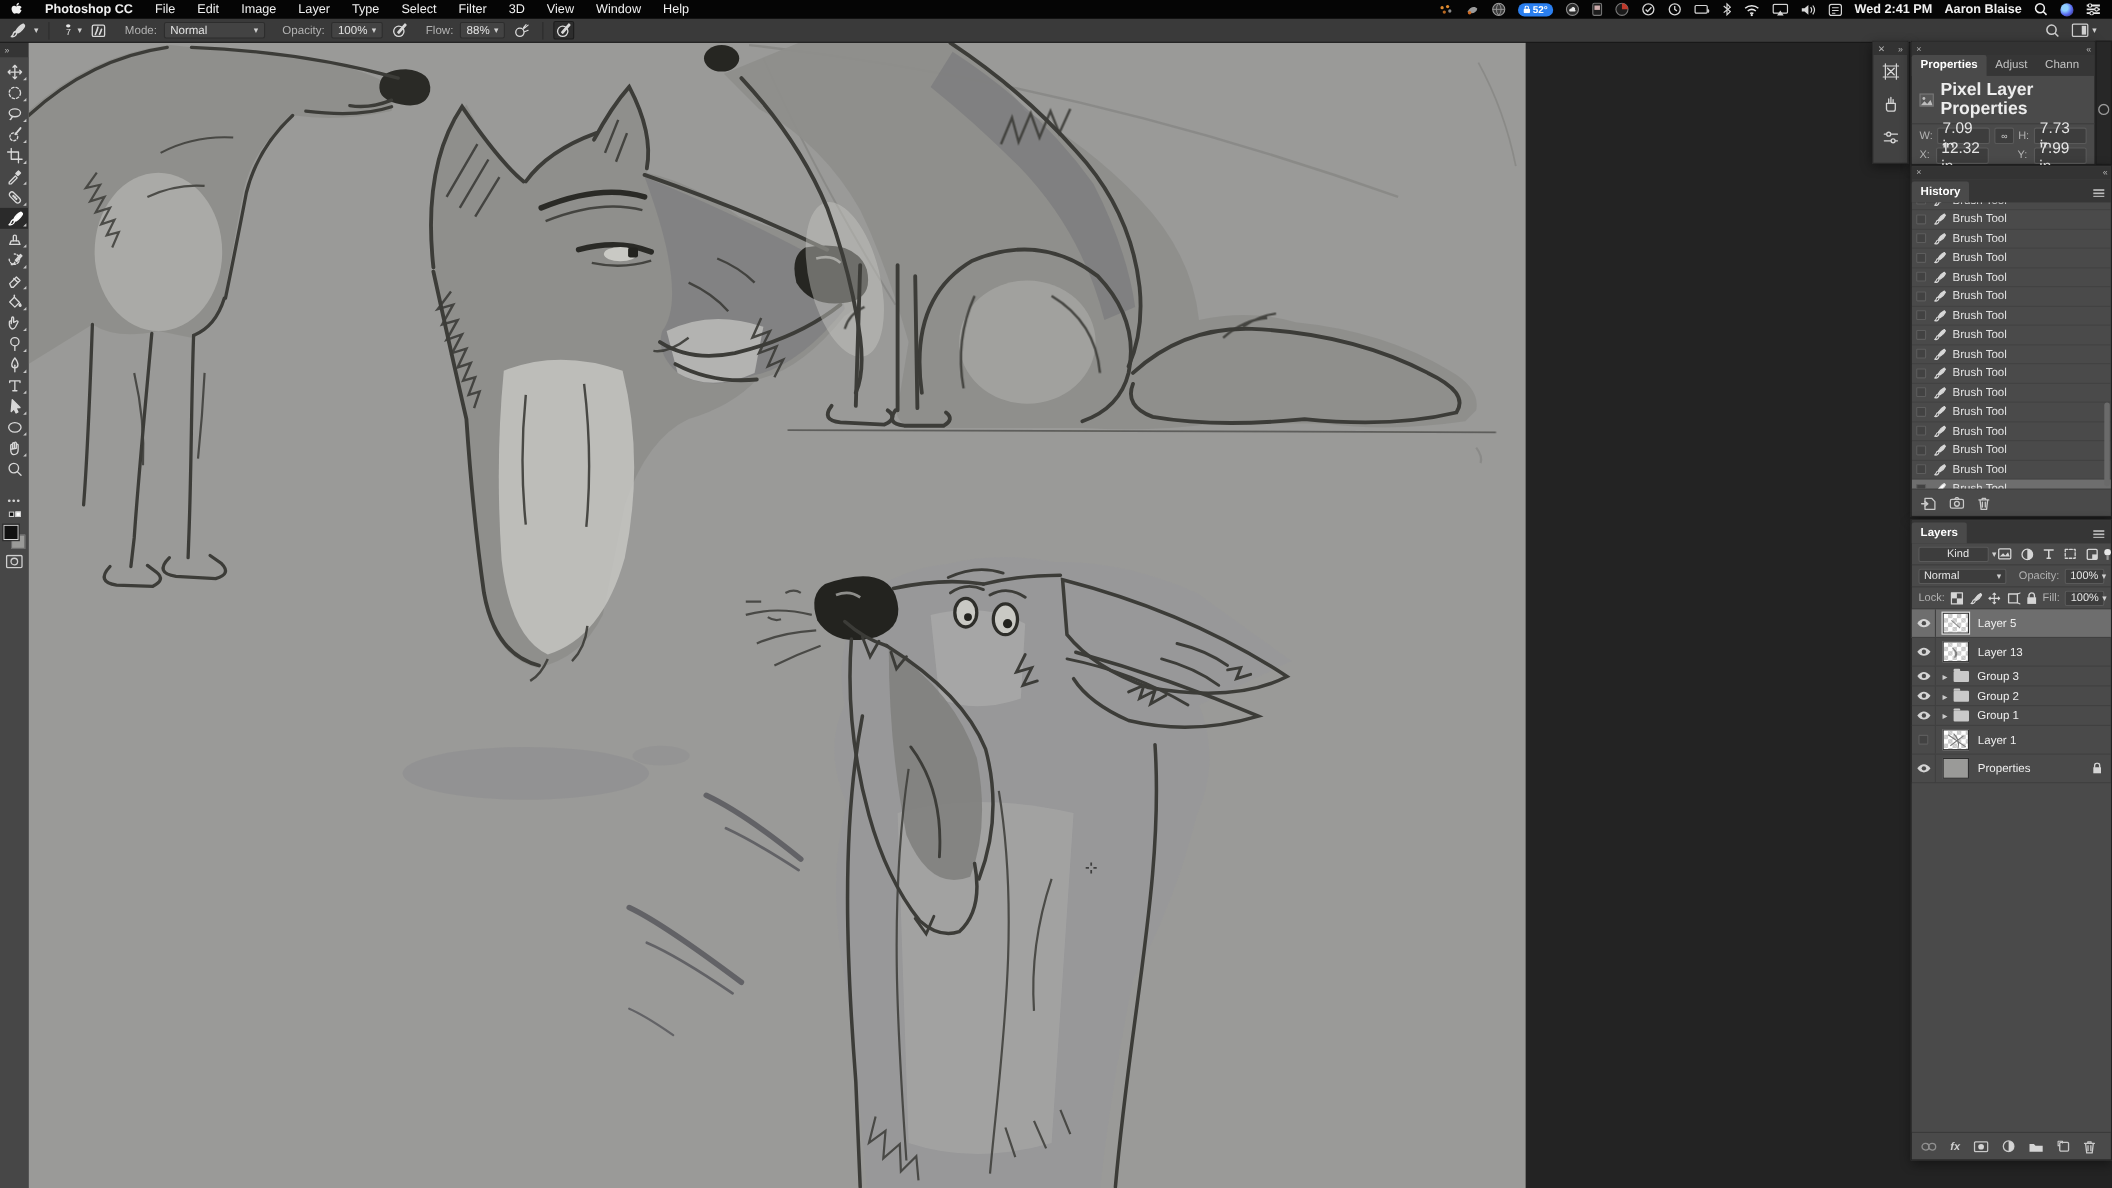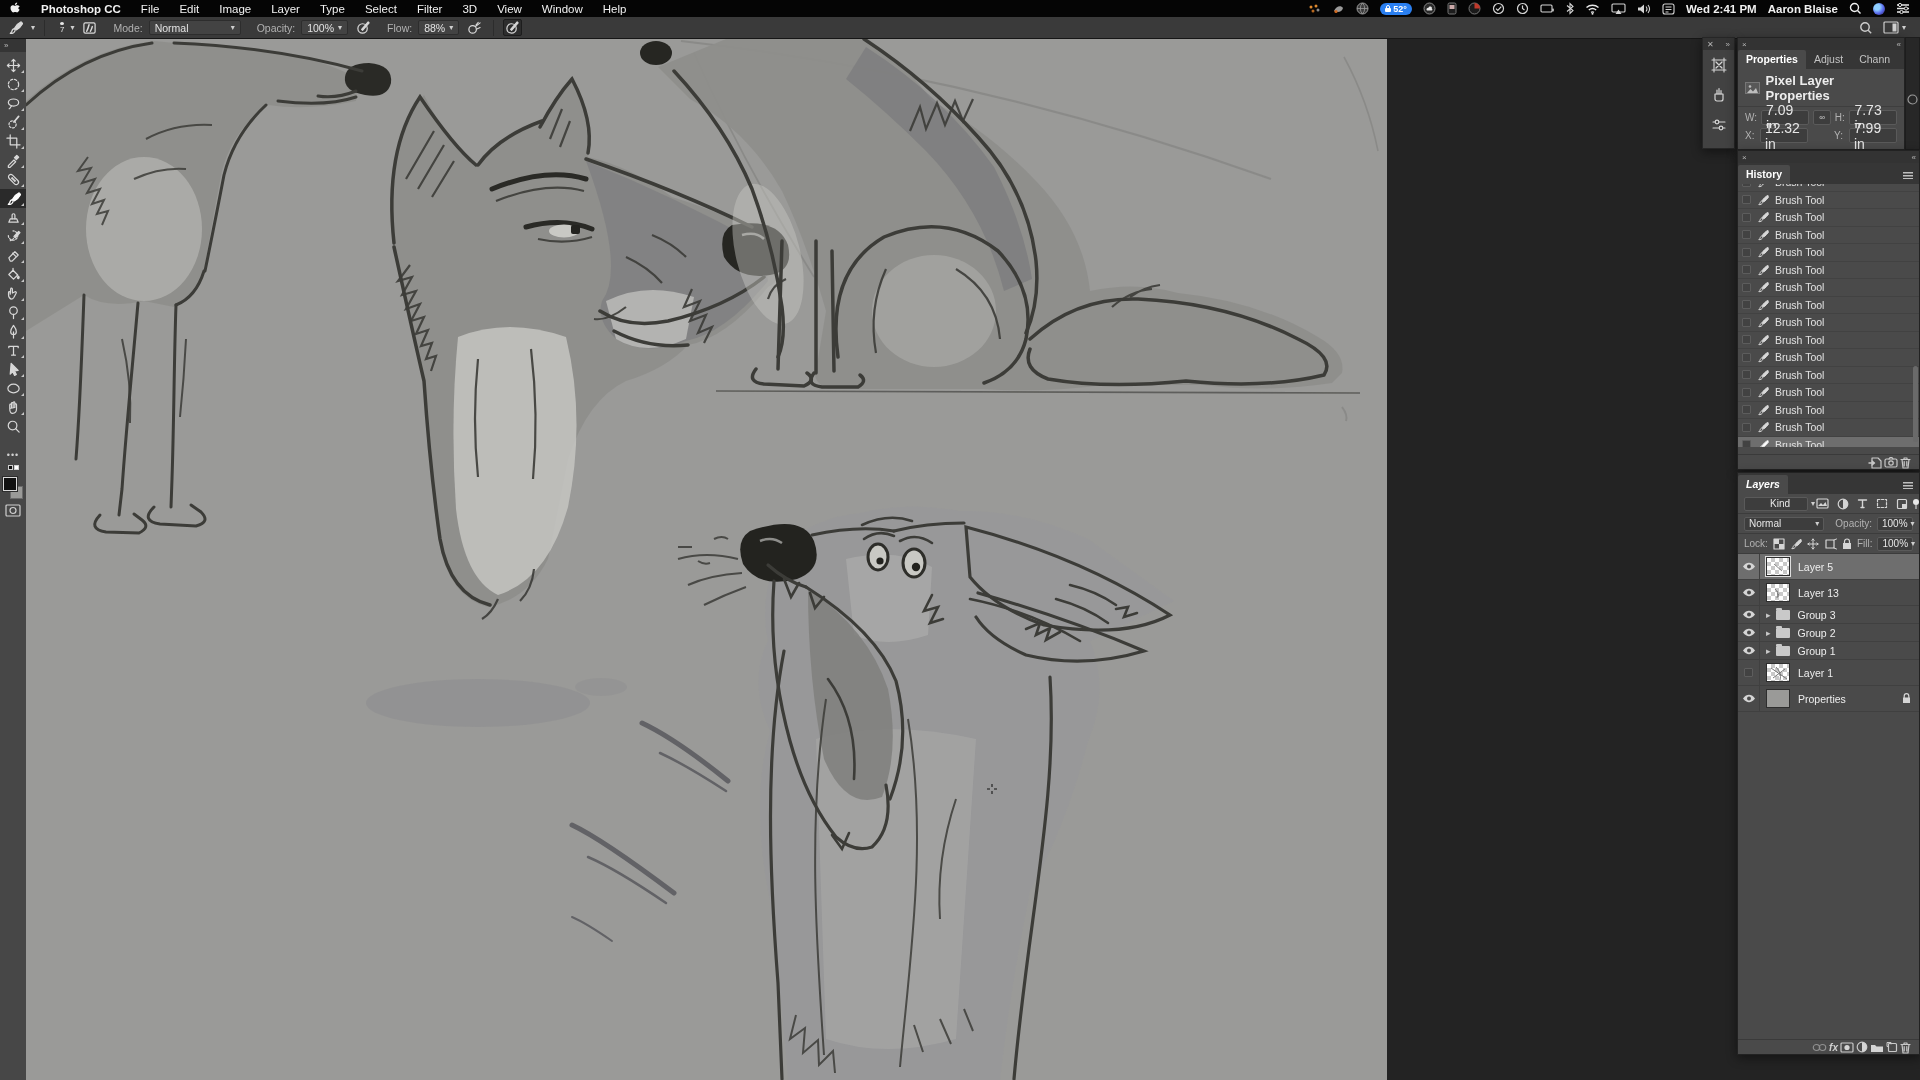--- a/index.html
+++ b/index.html
@@ -80,36 +80,36 @@
   #dockA{left:1702px;top:37px;width:33px;height:112px;background:#424242;border:1px solid #262626;}
   #dockA .winhdr{justify-content:space-between;}
   #dockA .dicon{height:30px;display:flex;align-items:center;justify-content:center;}
   
   #propwin{left:1737px;top:37px;width:168px;height:113px;}
   #propstrip{left:1905px;top:37px;width:15px;height:113px;background:#272727;border:1px solid #1d1d1d;
     display:flex;justify-content:center;padding-top:56px;}
   #prophead{display:flex;align-items:center;gap:6px;padding:4px 7px 3px;border-bottom:1px solid #3e3e3e;}
   #prophead .thumbicon{width:15px;height:12px;background:#585858;border:1px solid #777;
     display:flex;align-items:center;justify-content:center;}
-  #prophead b{font-size:13px;color:#ededed;}
+  #prophead b{font-size:16px;color:#ededed;}
   .proprow{display:flex;align-items:center;gap:4px;padding:3px 7px 0;}
   .proprow .lbl{width:12px;color:var(--dim);font-size:10px;}
   .proprow .fieldbox{width:52px;font-size:14px;}
   .linkbox{width:20px;height:15px;background:#3d3d3d;border:1px solid #5a5a5a;border-radius:2px;
     display:flex;align-items:center;justify-content:center;color:#cfcfcf;font-size:8px;letter-spacing:-1px;}
   
   #historywin{left:1737px;top:150px;width:183px;height:320px;display:flex;flex-direction:column;}
   #histlist{height:263px;overflow:hidden;position:relative;}
   .hrow{height:17.5px;display:flex;align-items:center;gap:6px;border-bottom:1px solid #424242;
     padding-left:4px;font-size:10.5px;color:#e2e2e2;}
   .hrow .well{width:9px;height:9px;border:1px solid #5d5d5d;background:#424242;border-radius:1px;}
   .hrow.sel{background:var(--rowsel);}
   #histscroll{position:absolute;right:1px;top:182px;width:5px;height:76px;background:#6a6a6a;border-radius:3px;}
-  .panelfoot{margin-top:auto;height:15px;border-top:1px solid #3a3a3a;display:flex;
-    align-items:center;justify-content:flex-end;gap:2px;padding:0 8px;}
+  .panelfoot{margin-top:auto;height:25px;border-top:1px solid #3a3a3a;display:flex;
+    align-items:center;gap:12px;padding:0 8px;}
   .fico{stroke:#c9c9c9;fill:none;stroke-width:1.2;stroke-linecap:round;stroke-linejoin:round;}
   
   #layerswin{left:1737px;top:472px;width:183px;height:583px;display:flex;flex-direction:column;}
   .lrow{display:flex;align-items:center;gap:5px;padding:0 6px;}
   #layerfilter{height:20px;border-bottom:1px solid #3c3c3c;}
   #kindbox{width:64px;height:14px;font-size:10px;gap:21px;}
   #layerfilter .filtico{margin-left:3px;}
   #pin{width:7px;height:10px;margin-left:auto;display:flex;flex-direction:column;align-items:center;}
   #pin i{width:6px;height:6px;border-radius:50%;background:#e8e8e8;display:block;}
   #pin b{width:2px;height:4px;background:#999;display:block;}
@@ -904,21 +904,21 @@
       </span>
     <span>
         <svg width="11" height="13" class="fico">
           <path d="M1 3.5h9M2 3.5l1 8.5h5l1-8.5M4 3.5V2h3v1.5M4.2 5.5v4.5M6.8 5.5v4.5"></path>
         </svg>
       </span>
   </div>
 </div>
 
 <div id="layerswin" class="abs panelwin">
-  <div class="tabsrow" style="height:21px;font-style:italic;">
+  <div class="tabsrow" style="height:21px;">
     <span class="tab active">Layers</span>
     <span class="pmenu"></span>
   </div>
   <div class="lrow" id="layerfilter">
     <span class="fieldbox" id="kindbox">
       <svg width="9" height="9">
           <circle cx="3.8" cy="3.8" r="2.8" fill="none" stroke="#cfcfcf"></circle>
           <path d="M6 6l2.4 2.4" stroke="#cfcfcf"></path>
         </svg>
       <span>Kind</span>

